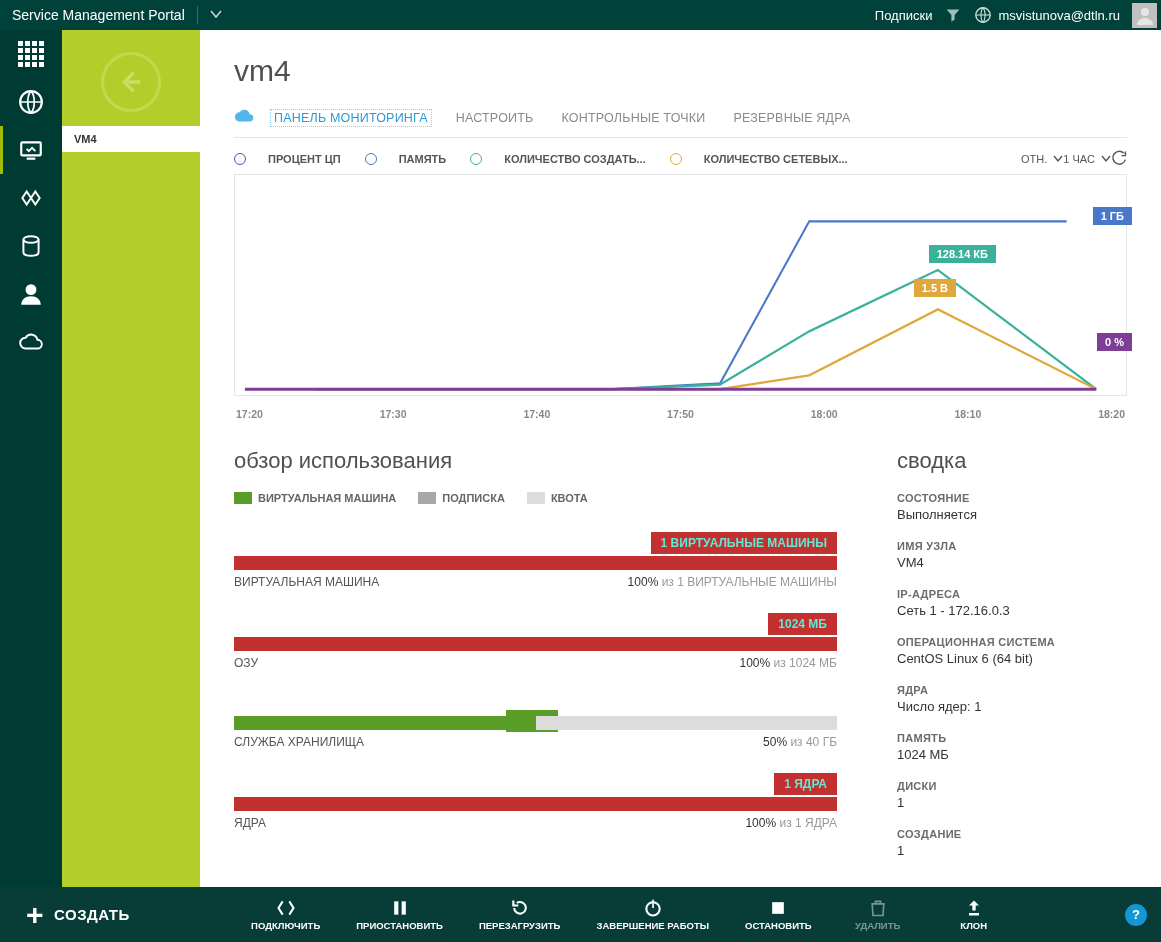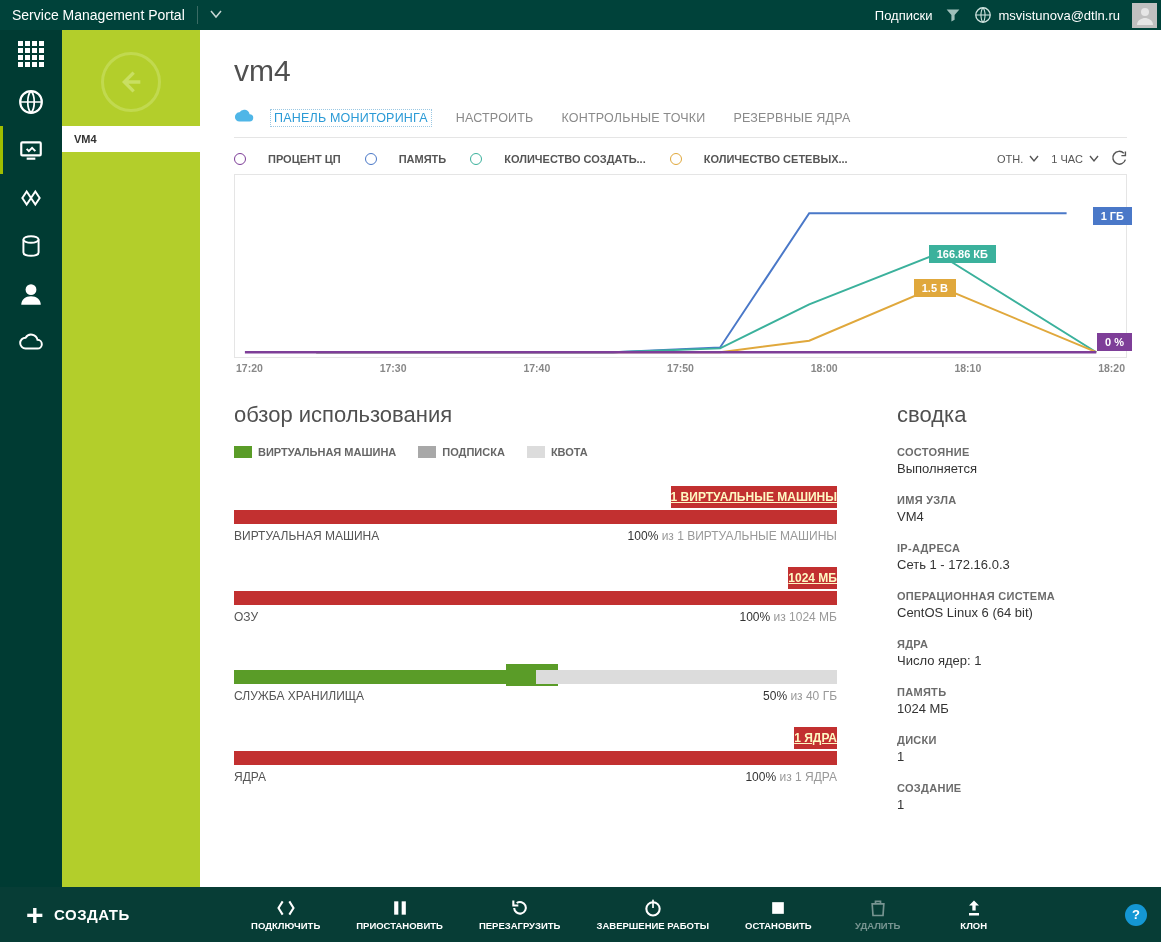--- a/index.html
+++ b/index.html
@@ -40,44 +40,44 @@
   .tab { font-size: 12.5px; color: #8a8a8a; cursor: pointer; letter-spacing: 0.2px; }
   .tab.selected { color: #2a9ad6; border: 1px dotted #9bc8e3; padding: 1px 3px; margin: -2px -4px; }
   
   .metric-row { display: flex; align-items: center; gap: 24px; margin-bottom: 6px; flex-wrap: nowrap; }
   .metric-item { display: flex; align-items: center; gap: 22px; font-size: 11px; font-weight: 600; color: #555; white-space: nowrap; cursor: pointer; }
   .dot { width: 12px; height: 12px; border-radius: 50%; border: 1.5px solid; display: inline-block; }
   .dot.purple { border-color: #7e3e98; }
   .dot.blue { border-color: #4a78c8; }
   .dot.teal { border-color: #3bb19c; }
   .dot.orange { border-color: #e0a83c; }
-  .metric-controls { margin-left: auto; display: flex; align-items: center; gap: 12px; font-size: 11px; color: #555; }
+  .metric-controls { margin-left: auto; display: flex; align-items: center; font-size: 11px; color: #555; }
   .metric-controls .ctrl { cursor: pointer; white-space: nowrap; }
   .reload-icon { width: 16px; height: 16px; cursor: pointer; }
   
-  .chart { border: 1px solid #e5e5e5; height: 184px; position: relative; margin-bottom: 4px; }
+  .chart { border: 1px solid #e5e5e5; height: 222px; position: relative; margin-bottom: 12px; }
   .chart svg { width: 100%; height: 100%; }
   .chart-badge { position: absolute; font-size: 11px; font-weight: 700; color: #fff; padding: 3px 8px; }
   .axis-labels { display: flex; justify-content: space-between; font-size: 10.5px; color: #888; padding: 0 2px; margin-bottom: 28px; font-weight: bold; }
   
   .columns { display: flex; gap: 60px; }
   .col-left { flex: 1; min-width: 0; }
   .col-right { width: 230px; flex-shrink: 0; }
   
   .section-title { font-size: 22px; font-weight: 300; color: #505050; margin-bottom: 18px; }
   
   .legend-row { display: flex; gap: 22px; font-size: 11px; font-weight: 600; color: #666; margin-bottom: 28px; }
   .legend-item { display: flex; align-items: center; gap: 6px; }
   .legend-swatch { width: 18px; height: 12px; display: inline-block; }
   .sw-green { background: #5a9c28; }
   .sw-gray { background: #a8a8a8; }
   .sw-light { background: #dcdcdc; }
   
   .usage-block { margin-bottom: 24px; }
-  .usage-topbadge { float: right; font-size: 12px; font-weight: 700; color: #fef9c3; padding: 4px 0; margin-bottom: 2px; text-decoration: underline; }
+  .usage-topbadge { float: right; font-size: 12px; font-weight: 700; color: #5eead4; padding: 4px 10px; margin-bottom: 2px; }
   .usage-bar-outer { clear: both; height: 14px; display: flex; position: relative; }
   .usage-bar-seg { height: 100%; }
   .usage-bottom { display: flex; justify-content: space-between; font-size: 12px; color: #555; margin-top: 5px; }
   .usage-bottom .right { color: #333; }
   .usage-bottom .right .muted { color: #999; }
   .midbadge { position: absolute; top: -24px; font-size: 12px; font-weight: 700; color: #fff; padding: 4px 10px; }
   
   .summary-item { margin-bottom: 18px; }
   .summary-label { font-size: 11px; font-weight: 700; color: #6b6b6b; letter-spacing: 0.3px; margin-bottom: 3px; }
   .summary-value { font-size: 13px; color: #333; }
@@ -243,21 +243,21 @@
 
       <polyline points="82,185 232,185 382,185 490,180 580,40 730,40 840,40" fill="none" stroke="#4a78c8" stroke-width="2"></polyline>
 
       <polyline points="82,185 232,185 382,185 490,181 580,135 710,82 870,185" fill="none" stroke="#3bb19c" stroke-width="2"></polyline>
 
       <polyline points="82,185 232,185 382,185 490,185 580,173 710,116 870,185" fill="none" stroke="#e0a83c" stroke-width="2"></polyline>
 
       <polyline points="10,185 870,185" fill="none" stroke="#7e3e98" stroke-width="2.5"></polyline>
     </svg>
     <div class="chart-badge" style="background:#4a78c8;right:-6px;top:32px;">1 ГБ</div>
-    <div class="chart-badge" style="background:#3bb19c;right:130px;top:70px;">166.86 КБ</div>
+    <div class="chart-badge" style="background:#3bb19c;right:130px;top:70px;">128.14 КБ</div>
     <div class="chart-badge" style="background:#e0a83c;right:170px;top:104px;">1.5 В</div>
     <div class="chart-badge" style="background:#7e3e98;right:-6px;top:158px;">0 %</div>
   </div>
   <div class="axis-labels">
     <span>17:20</span>
     <span>17:30</span>
     <span>17:40</span>
     <span>17:50</span>
     <span>18:00</span>
     <span>18:10</span>

